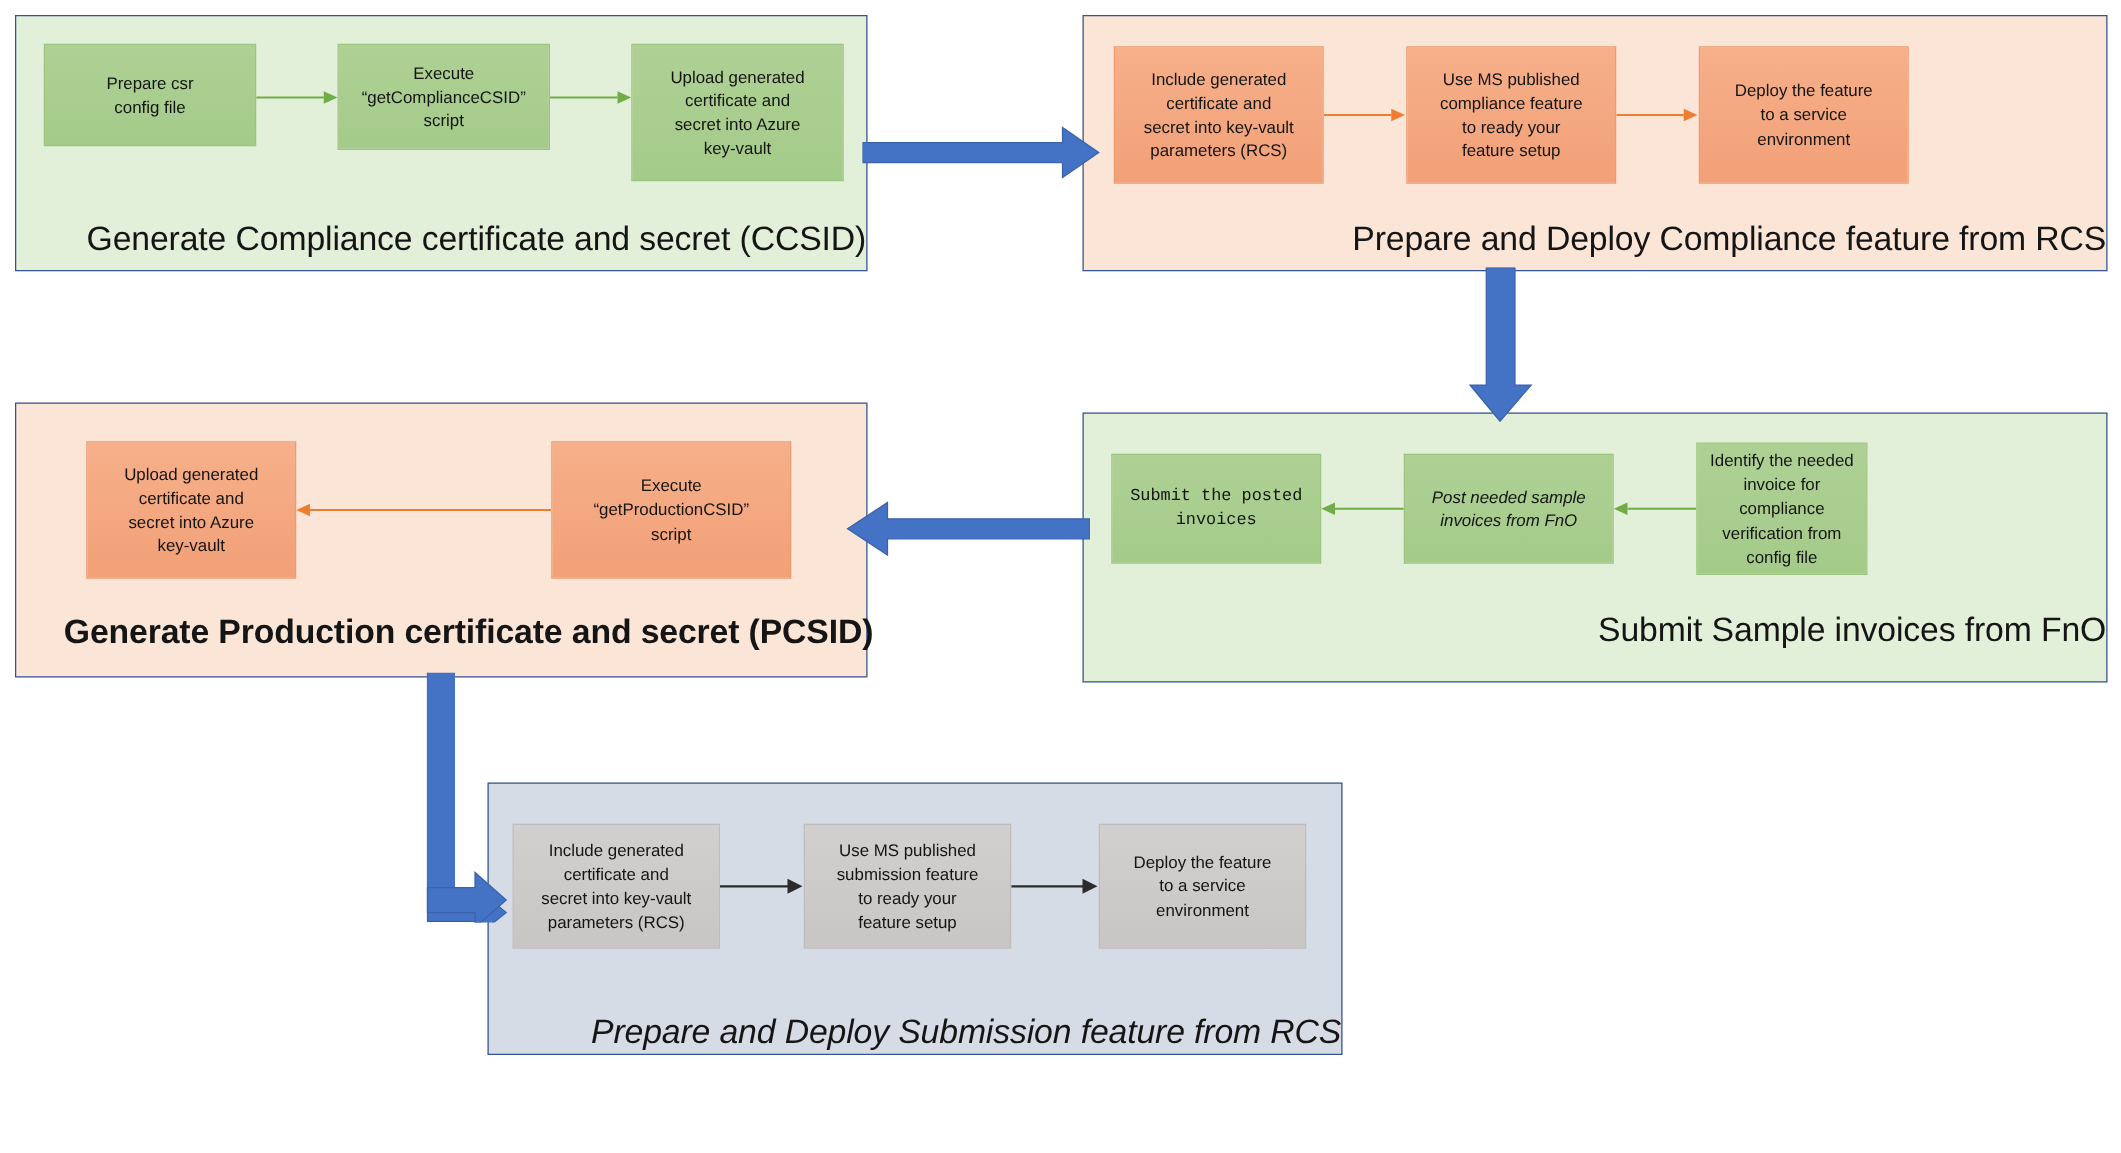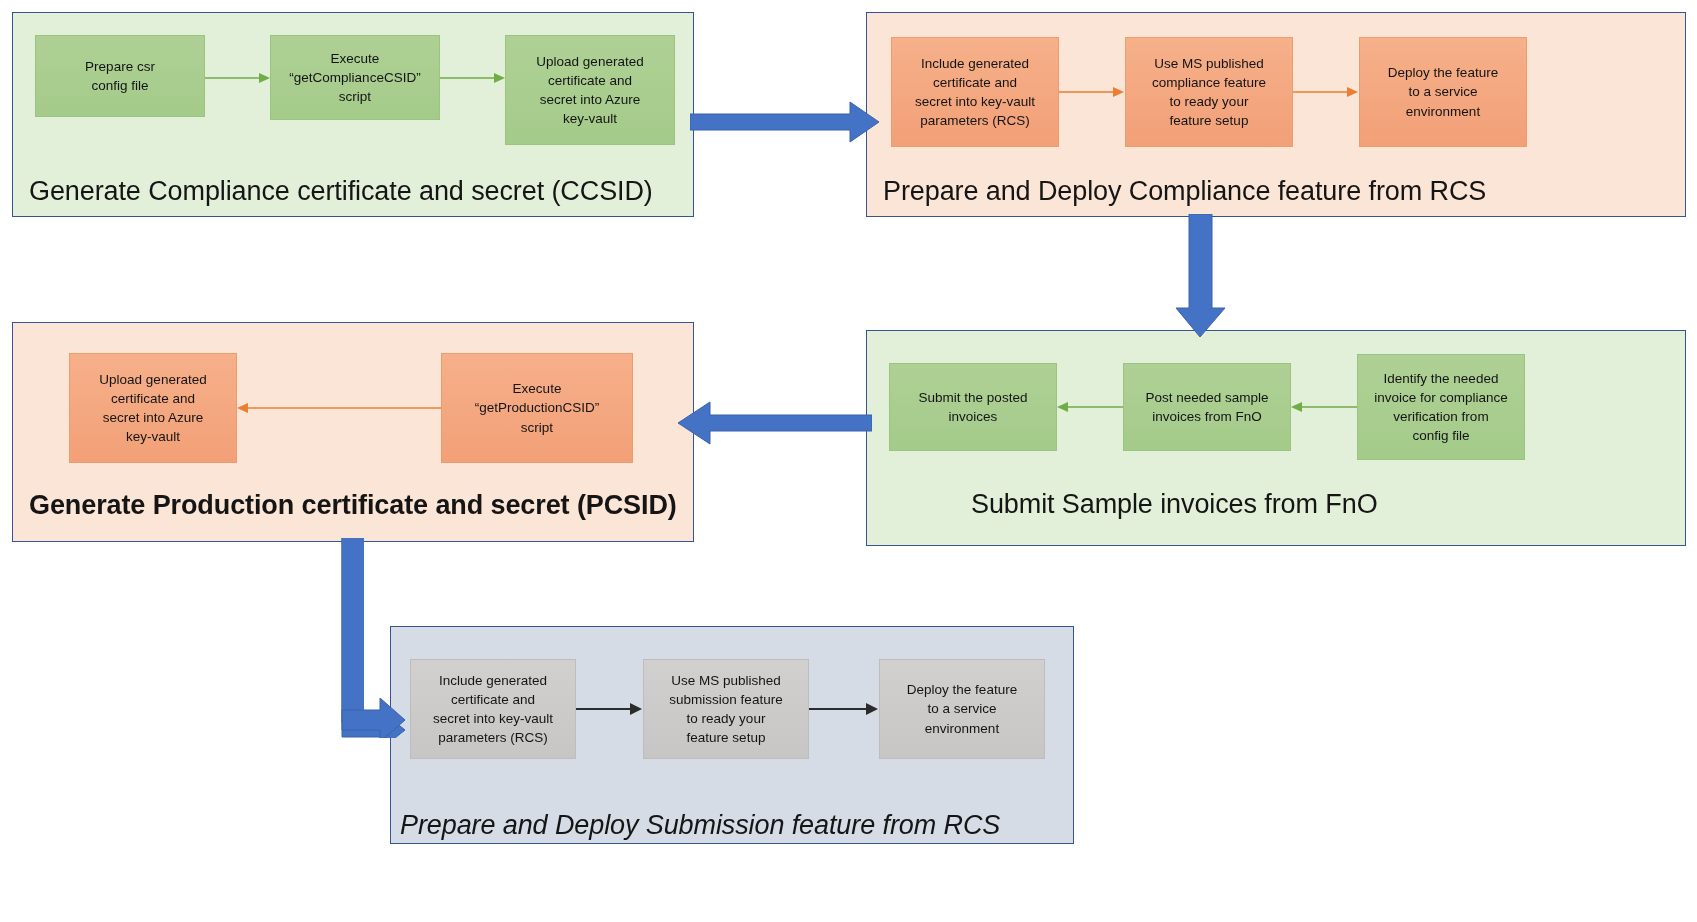--- a/index.html
+++ b/index.html
@@ -35,22 +35,23 @@
     left: 0;
     right: 0;
     text-align: center;
     font-size: 27px;
     font-weight: 400;
     color: #151515;
     letter-spacing: -0.1px;
     white-space: nowrap;
   }
   .group-title.left-align {
-    text-align: left;
+    text-align: right;
     padding-left: 16px;
+    margin-left: 22px;
   }
 
   
   .node {
     position: absolute;
     box-sizing: border-box;
     display: flex;
     align-items: center;
     justify-content: center;
     text-align: center;
@@ -190,35 +191,35 @@
     <svg class="conn" style="left:224px; top:78px;" width="204" height="14" viewBox="0 0 204 14">
       <line x1="204" y1="7" x2="11" y2="7" stroke="#ED7D31" stroke-width="1.6"></line>
       <polygon points="11,2 0,7 11,12" fill="#ED7D31"></polygon>
     </svg>
 
     <div class="group-title left-align" style="top:167px;font-weight:bold;">Generate Production certificate and secret (PCSID)</div>
   </div>
 
   <div class="group green" style="left:866px; top:330px; width:820px; height:216px;">
 
-    <div class="node green" style="left:22px; top:32px; width:168px; height:88px;">
+    <div class="node green" style="left:22px; top:32px; width:168px; height:88px;font-family:Liberation Mono, monospace;">
       <div>
         <span>Submit the posted</span>
         <span>invoices</span>
       </div>
     </div>
 
-    <div class="node green" style="left:256px; top:32px; width:168px; height:88px;">
+    <div class="node green" style="left:256px; top:32px; width:168px; height:88px;font-style:italic;">
       <div>
         <span>Post needed sample</span>
         <span>invoices from FnO</span>
       </div>
     </div>
 
-    <div class="node green" style="left:490px; top:23px; width:168px; height:106px;">
+    <div class="node green" style="left:490px; top:23px; width:137px; height:106px;">
       <div>
         <span>Identify the needed</span>
         <span>invoice for compliance</span>
         <span>verification from</span>
         <span>config file</span>
       </div>
     </div>
 
     <svg class="conn" style="left:424px; top:69px;" width="66" height="14" viewBox="0 0 66 14">
       <line x1="66" y1="7" x2="11" y2="7" stroke="#70AD47" stroke-width="1.6"></line>

